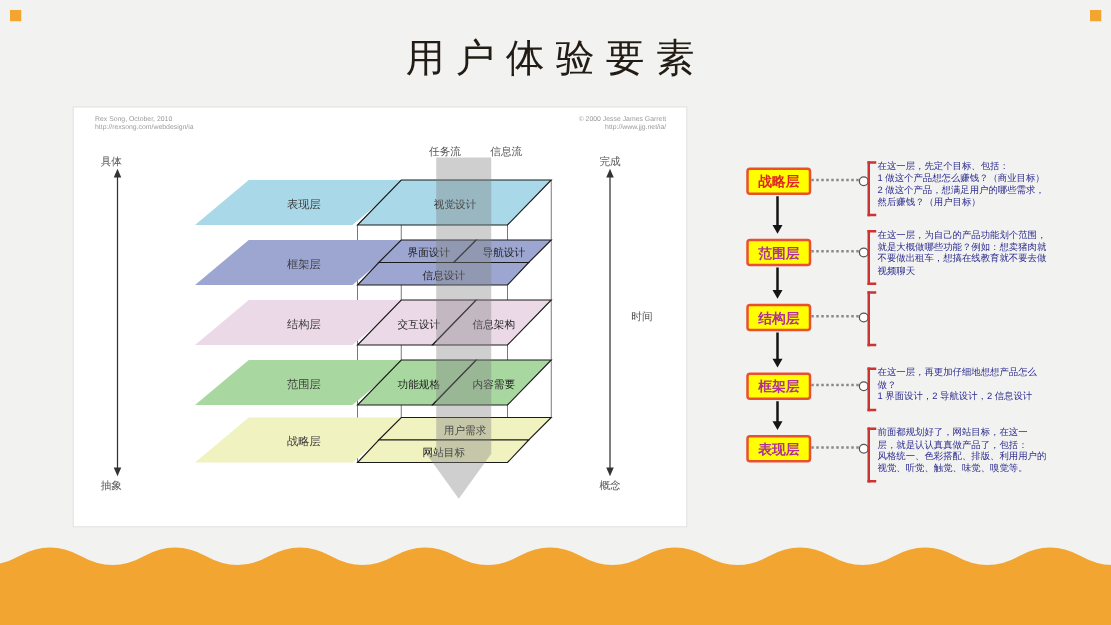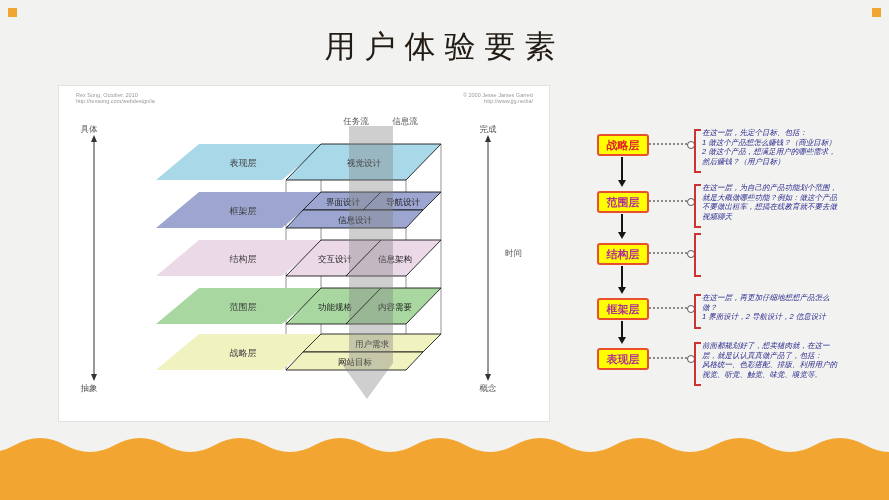--- a/index.html
+++ b/index.html
@@ -45,21 +45,21 @@
   .node-circle{
     position:absolute;left:97px;width:6px;height:6px;border-radius:50%;
     background:#fff;border:1.5px solid #555;box-sizing:content-box;
   }
   .bracket{
     position:absolute;left:104px;width:5px;
     border-left:2px solid #CC3333;border-top:2px solid #CC3333;border-bottom:2px solid #CC3333;
   }
   .note{
     position:absolute;left:112px;width:180px;
-    font-size:7.5px;line-height:9.5px;color:#2B2B8F;white-space:pre-line;font-style:italic;
+    font-size:7.5px;line-height:9.5px;color:#2B2B8F;white-space:pre-line;
   }
   
   .wave{position:absolute;left:0;top:430px;}
 </style>
 </head>
 <body>
 
 <div class="corner-sq" style="left:8px"></div>
 <div class="corner-sq" style="right:8px"></div>
 
@@ -167,21 +167,21 @@
 然后赚钱？（用户目标）</div>
 
   <div class="step-box" style="top:71px">
     <span style="color: rgb(176, 48, 149);">范围层</span>
   </div>
   <div class="flow-arrow" style="top:94px;height:22px"></div>
   <div class="dots" style="top:80px"></div>
   <div class="node-circle" style="top:78px"></div>
   <div class="bracket" style="top:64px;height:40px"></div>
   <div class="note" style="top:63px">在这一层，为自己的产品功能划个范围，
-就是大概做哪些功能？例如：做这个产品
+就是大概做哪些功能？例如：想卖猪肉就
 不要做出租车，想搞在线教育就不要去做
 视频聊天</div>
 
   <div class="step-box" style="top:123px">
     <span style="color: rgb(176, 48, 149);">结构层</span>
   </div>
   <div class="flow-arrow" style="top:146px;height:25px"></div>
   <div class="dots" style="top:132px"></div>
   <div class="node-circle" style="top:130px"></div>
   <div class="bracket" style="top:113px;height:40px"></div>
@@ -196,21 +196,21 @@
   <div class="note" style="top:173px">在这一层，再更加仔细地想想产品怎么
 做？
 1 界面设计，2 导航设计，2 信息设计</div>
 
   <div class="step-box" style="top:228px">
     <span style="color: rgb(176, 48, 149);">表现层</span>
   </div>
   <div class="dots" style="top:237px"></div>
   <div class="node-circle" style="top:235px"></div>
   <div class="bracket" style="top:222px;height:40px"></div>
-  <div class="note" style="top:221px">前面都规划好了，想卖猪肉就，在这一
+  <div class="note" style="top:221px">前面都规划好了，网站目标，在这一
 层，就是认认真真做产品了，包括：
 风格统一、色彩搭配、排版、利用用户的
 视觉、听觉、触觉、味觉、嗅觉等。</div>
 
 </div>
 
 <svg class="wave" width="889" height="70" viewBox="0 0 889 70" preserveAspectRatio="none">
   <path fill="#F3A532" d="M-85,15 q25,-14 50,0 q25,14 50,0 q25,-14 50,0 q25,14 50,0 q25,-14 50,0 q25,14 50,0 q25,-14 50,0 q25,14 50,0 q25,-14 50,0 q25,14 50,0 q25,-14 50,0 q25,14 50,0 q25,-14 50,0 q25,14 50,0 q25,-14 50,0 q25,14 50,0 q25,-14 50,0 q25,14 50,0 q25,-14 50,0 q25,14 50,0 L915,70 L-85,70 Z"></path>
 </svg>
 

